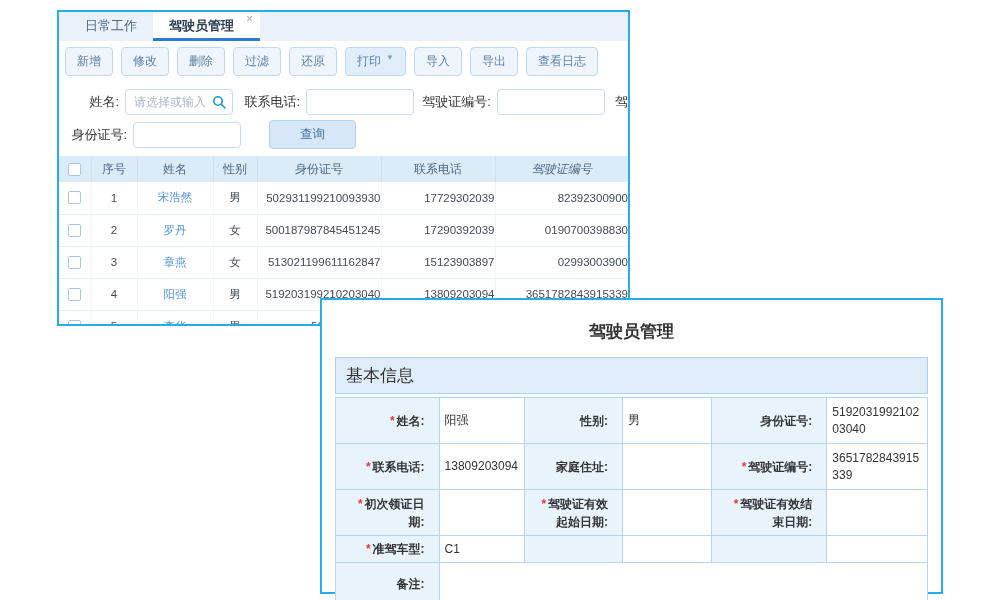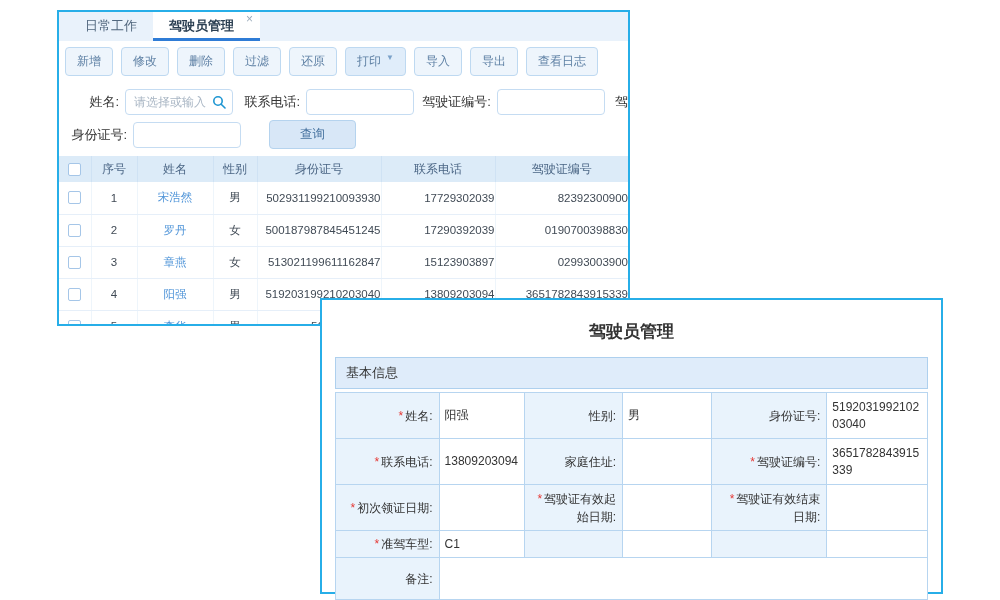--- a/index.html
+++ b/index.html
@@ -33,41 +33,41 @@
   .name-wrap { position:relative; width:108px; }
   .name-wrap .finput { width:108px; padding-right:26px; }
   .search-ic { position:absolute; right:7px; top:6px; width:14px; height:14px; cursor:pointer; }
   .clipped { font-size:13px; color:#333; margin-left:10px; white-space:nowrap; }
   .qbtn { margin-left:28px; background:#d8e7f7; border:1px solid #b5d3ee; color:#46729f;
     font-size:12.5px; padding:5px 30px; border-radius:4px; cursor:pointer; font-family:inherit; }
 
   table.list { width:569px; border-collapse:collapse; table-layout:fixed; margin-top:3px; }
   table.list th { background:#dcebf8; color:#4a6584; font-weight:normal; font-size:12px;
     height:26px; border-right:1px solid #cfe2f4; text-align:center; overflow:hidden; }
-  table.list th:last-child { border-right:none; }
+  table.list th:last-child { border-right:none;font-style:italic; }
   table.list td { height:32px; font-size:11.5px; color:#404a55; border-bottom:1px solid #e6eff9;
     border-right:1px solid #eef5fb; white-space:nowrap; overflow:hidden; background:#fff; }
   table.list td:last-child { border-right:none; }
   td.c, th.c { text-align:center; }
   td.l { text-align:right; padding-left:7px; }
   .cb { display:inline-block; width:13px; height:13px; border:1px solid #a5c6e8;
     border-radius:2px; background:#fff; vertical-align:middle; cursor:pointer; }
   .namelink { color:#4f94d8; cursor:pointer; }
 
   
   .modal { position:absolute; left:320px; top:298px; width:623px; height:296px;
     background:#fff; border:2px solid #27aee8; z-index:10; }
   .modal-title { text-align:center; font-size:17px; font-weight:bold; color:#333;
     margin:20px 0 14px 0; }
   .modal-body { margin:0 13px; }
   .section-bar { border:1px solid #aed0ee; background:#dfecfa; color:#333;
-    font-size:13px; padding:6px 10px; margin-bottom:3px; }
+    font-size:17px; padding:6px 10px; margin-bottom:3px; }
   table.form { width:100%; border-collapse:collapse; table-layout:fixed; }
   table.form td { border:1px solid #b7d5f0; font-size:12px; color:#333; vertical-align:middle; }
-  td.lbl { background:#e9f3fc; text-align:right; padding:4px 6px; line-height:1.5; }
+  td.lbl { background:#e9f3fc; text-align:right; padding:4px 14px; line-height:1.5;font-weight:bold; }
   td.val { background:#fff; text-align:left; padding:4px 5px; word-break:break-all; line-height:1.4; }
   tr.h-tall td { height:46px; }
   tr.h-short td { height:24px; }
   tr.h-remark td { height:42px; }
   .star { color:#e53935; margin-right:2px; font-size:12px; }
 </style>
 </head>
 <body>
 
 <div class="main-window">

